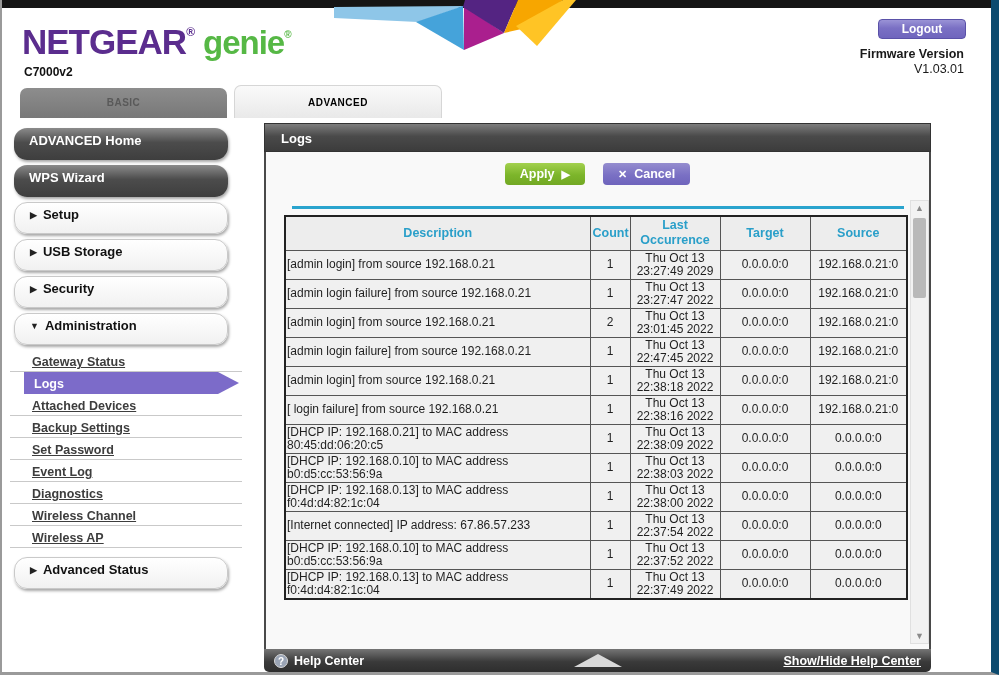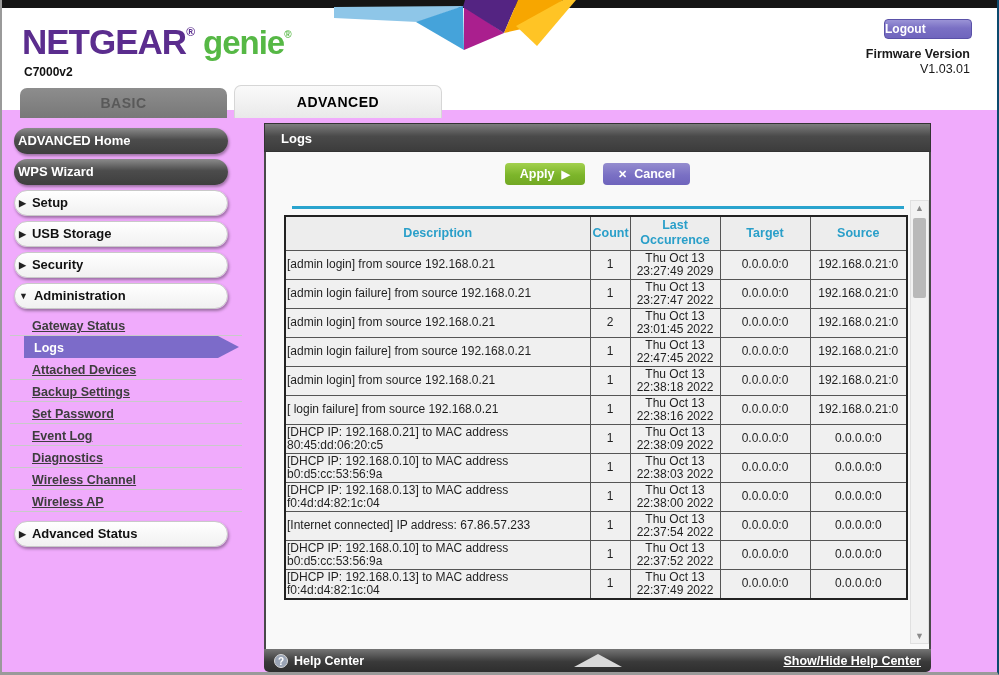--- a/index.html
+++ b/index.html
@@ -1,57 +1,57 @@
 <!DOCTYPE html>
 <html><head>
 <meta charset="utf-8">
 <style>
   * { margin:0; padding:0; box-sizing:border-box; }
   html,body { background:#cfcfcf; }
   .page {
     position:relative; width:999px; height:675px; overflow:hidden;
-    background:#f0abfc; font-family:"Liberation Sans", sans-serif;
-    border-left:2px solid #9a9a9a; border-right:2px solid #0c4a6e; border-bottom:3px solid #9a9a9a;
+    background:#ffffff; font-family:"Liberation Sans", sans-serif;
+    border-left:2px solid #9a9a9a; border-right:8px solid #0c4a6e; border-bottom:3px solid #9a9a9a;
   }
   
   .topbar { position:absolute; left:0; top:0; width:100%; height:8px; background:#151515; z-index:3; }
   .ribbon { position:absolute; left:330px; top:0; width:245px; height:58px; z-index:4; }
   
   .header { position:absolute; left:0; top:8px; width:100%; height:102px; background:#ffffff; z-index:1; }
   .logo { position:absolute; left:20px; top:14px; white-space:nowrap; }
   .logo .netgear { font-size:35px; font-weight:bold; color:#5B2D8E; letter-spacing:-1px; }
   .logo .reg1 { font-size:12px; font-weight:bold; color:#5B2D8E; vertical-align:18px; }
   .logo .genie { font-size:33px; font-weight:bold; color:#56B845; margin-left:8px; letter-spacing:-1px; }
   .logo .reg2 { font-size:10px; font-weight:bold; color:#56B845; vertical-align:16px; }
   .model { position:absolute; left:22px; top:57px; font-size:12px; font-weight:bold; color:#111; }
   .logout-btn {
     position:absolute; right:25px; top:11px; width:88px; height:20px;
     background:linear-gradient(#9A93D6, #7A70C4 45%, #6F65BD);
     border:1px solid #5A51A8; border-radius:4px; color:#fff; font-weight:bold;
-    font-size:12px; line-height:18px; cursor:pointer;
+    font-size:12px; text-align:center; line-height:18px; cursor:pointer;
   }
   .fw { position:absolute; right:27px; top:39px; text-align:right; color:#1a1a1a; }
   .fw .fw-label { font-size:12.5px; font-weight:bold; display:block; }
   .fw .fw-ver { font-size:12.5px; display:block; margin-top:1px; }
   
-  .tab { position:absolute; text-align:center; font-weight:bold; font-size:14px; letter-spacing:.5px; cursor:pointer; }
+  .tab { position:absolute; text-align:center; font-weight:bold; font-size:10px; letter-spacing:.5px; cursor:pointer; }
   .tab-basic {
     left:18px; top:80px; width:207px; height:30px; line-height:30px;
     background:linear-gradient(#8d8d8d,#787878); color:#595959; border-radius:7px 7px 0 0;
   }
   .tab-advanced {
     left:232px; top:77px; width:208px; height:33px; line-height:33px;
     background:linear-gradient(#fafafa,#e9e9e9); color:#000; border-radius:7px 7px 0 0;
     border:1px solid #d6d6d6; border-bottom:none;
   }
   
   .sidebar { position:absolute; left:8px; top:110px; width:250px; z-index:2; }
   .pill {
-    margin:0 0 5px 4px; width:214px; height:26px; line-height:26px; border-radius:13px;
-    padding-left:4px; font-size:13px; font-weight:bold; cursor:pointer;
+    margin:0 0 5px 4px; width:214px; height:32px; line-height:26px; border-radius:13px;
+    padding-left:15px; font-size:13px; font-weight:bold; cursor:pointer;
     box-shadow:1px 2px 3px rgba(0,0,0,.35);
   }
   .pill.dark { background:linear-gradient(#8b8b8b,#4c4c4c 45%,#3e3e3e); color:#fff; }
   .pill.light { background:linear-gradient(#ffffff,#f1f1f1); border:1px solid #c9c9c9; color:#111; line-height:24px; }
   .pill .tri { font-size:9px; margin-right:6px; color:#222; vertical-align:1px; }
   .sidebar-pills-top { padding-top:18px; }
   .admin-links { margin-top:4px; width:232px; }
   .admin-link { position:relative; height:22px; line-height:22px; border-bottom:1px solid #c9c9c9; cursor:pointer; }
   .admin-link-label {
     margin-left:22px; font-size:12.5px; font-weight:bold; color:#3d3d3d; text-decoration:underline;

